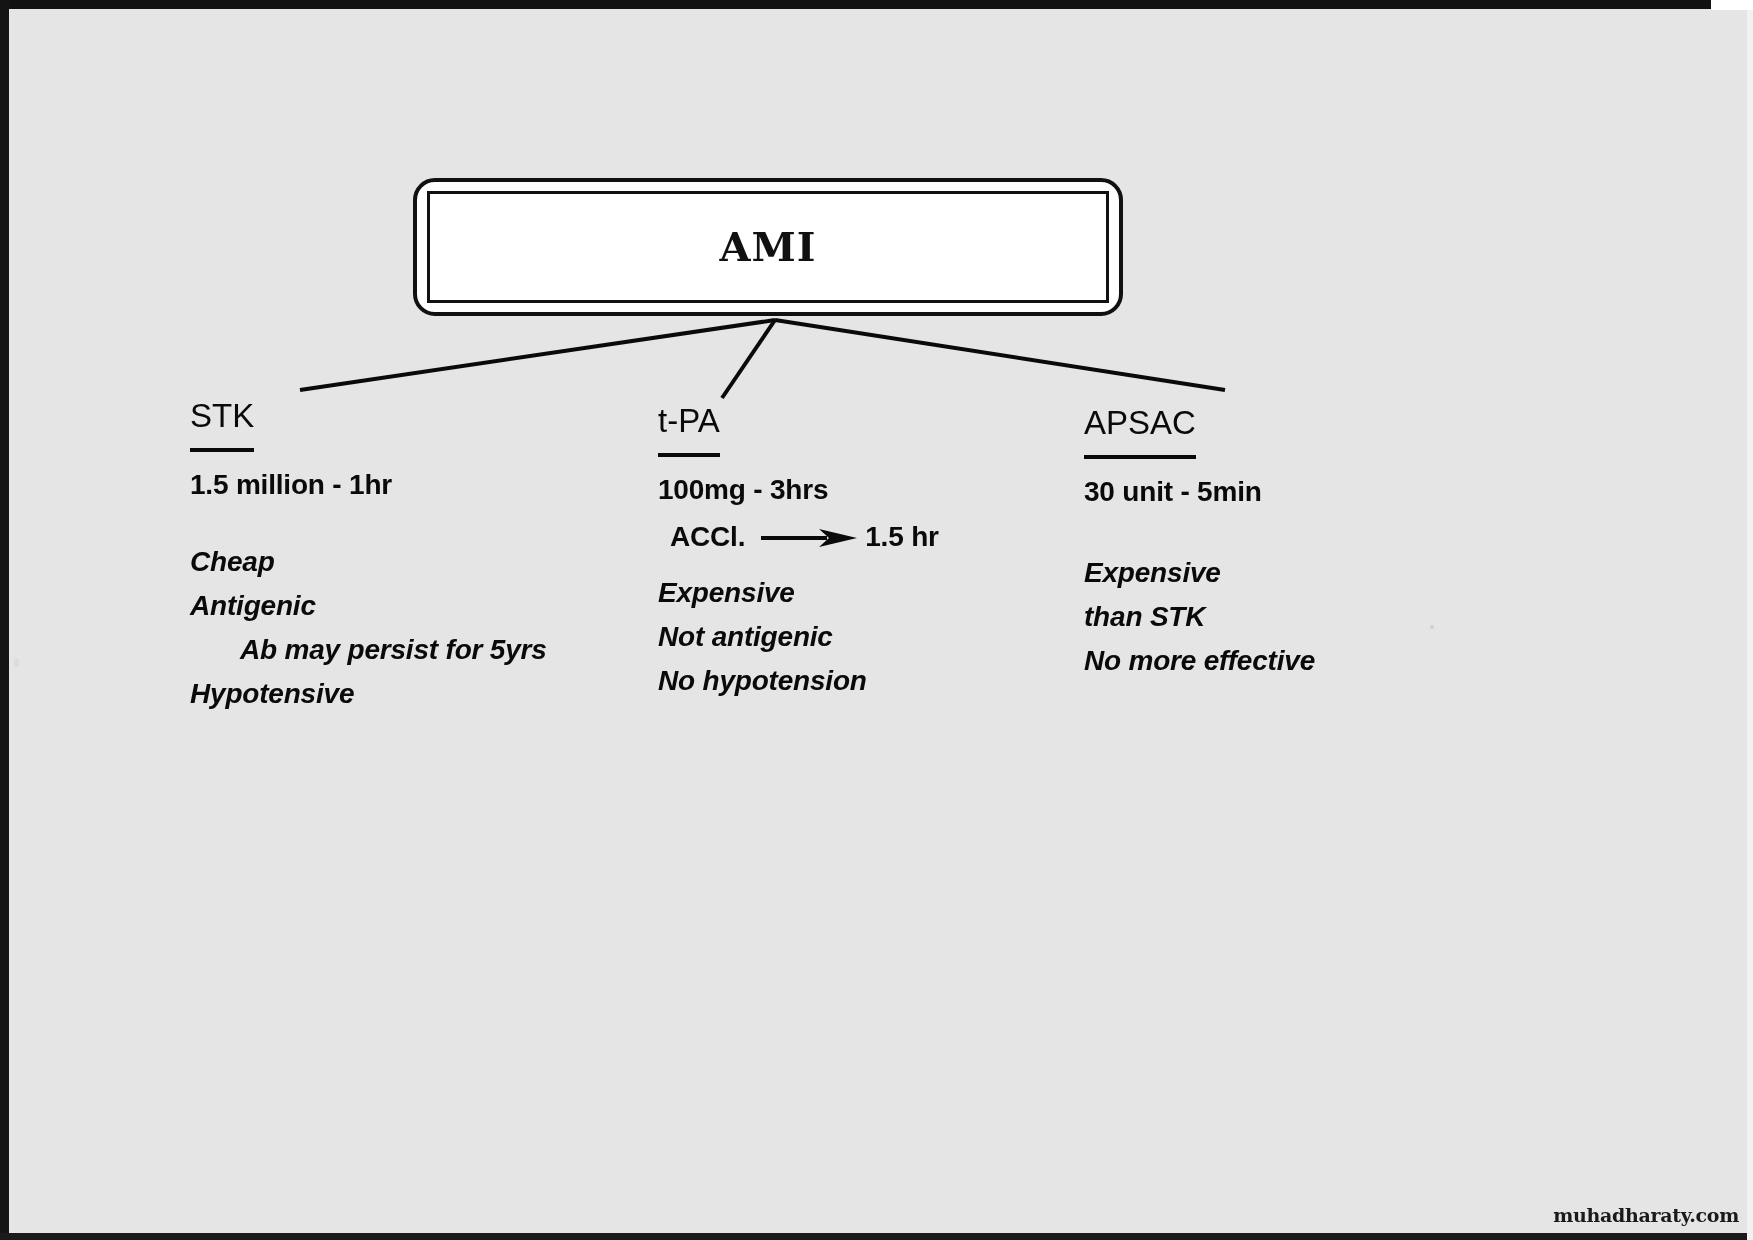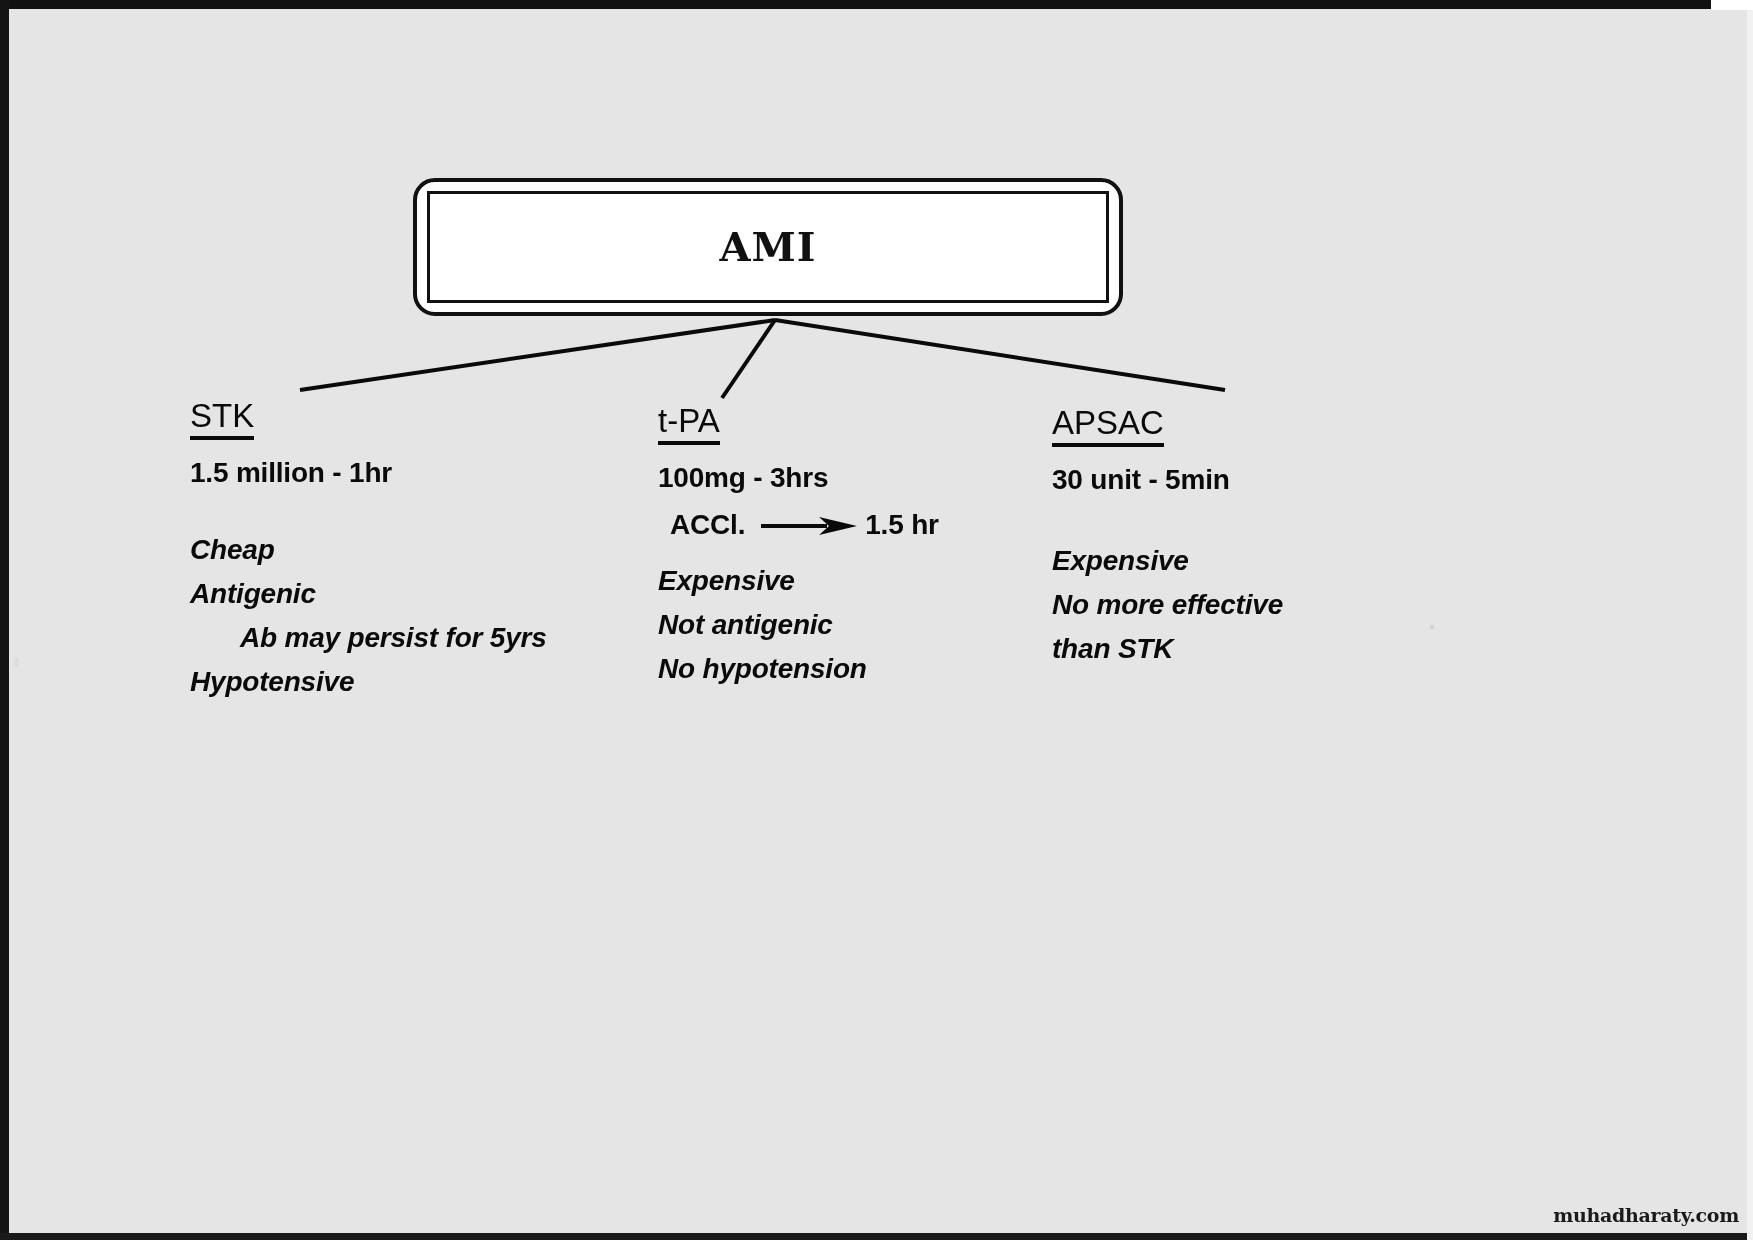--- a/index.html
+++ b/index.html
@@ -107,21 +107,21 @@
     position: absolute;
     color: #000000;
   }
   .col-heading {
     font-size: 33px;
     font-weight: 500;
     letter-spacing: 0px;
     color: #0a0a0a;
     display: inline-block;
     border-bottom: 4px solid #0a0a0a;
-    padding-bottom: 1px;
+    padding-bottom: 13px;
     line-height: 1.12;
   }
   .col-dose {
     font-size: 28px;
     font-weight: bold;
     color: #0a0a0a;
     margin-top: 16px;
     line-height: 1.2;
     letter-spacing: -0.2px;
   }
@@ -137,21 +137,21 @@
     white-space: nowrap;
     font-style: italic;
   }
   .bullet.indented {
     padding-left: 50px;
   }
 
   
   #col-stk   { left: 190px; top: 398px; }
   #col-tpa   { left: 658px; top: 403px; }
-  #col-apsac { left: 1052px; top: 405px; }
+  #col-apsac { left: 1084px; top: 405px; }
 
   #col-stk .bullet-list   { margin-top: 38px; }
   #col-tpa .bullet-list   { margin-top: 18px; }
   #col-apsac .bullet-list { margin-top: 42px; }
 
   
   .accl-row {
     display: flex;
     align-items: center;
     margin-top: 14px;
@@ -249,20 +249,20 @@
       <div class="bullet">Not antigenic</div>
       <div class="bullet">No hypotension</div>
     </div>
   </div>
 
   <div class="column" id="col-apsac">
     <div class="col-heading">APSAC</div>
     <div class="col-dose">30 unit - 5min</div>
     <div class="bullet-list">
       <div class="bullet">Expensive</div>
+      <div class="bullet">than STK</div>
       <div class="bullet">No more effective</div>
-      <div class="bullet">than STK</div>
     </div>
   </div>
 
   <div id="watermark">muhadharaty.com</div>
 
 </div>
 
 </body></html>

